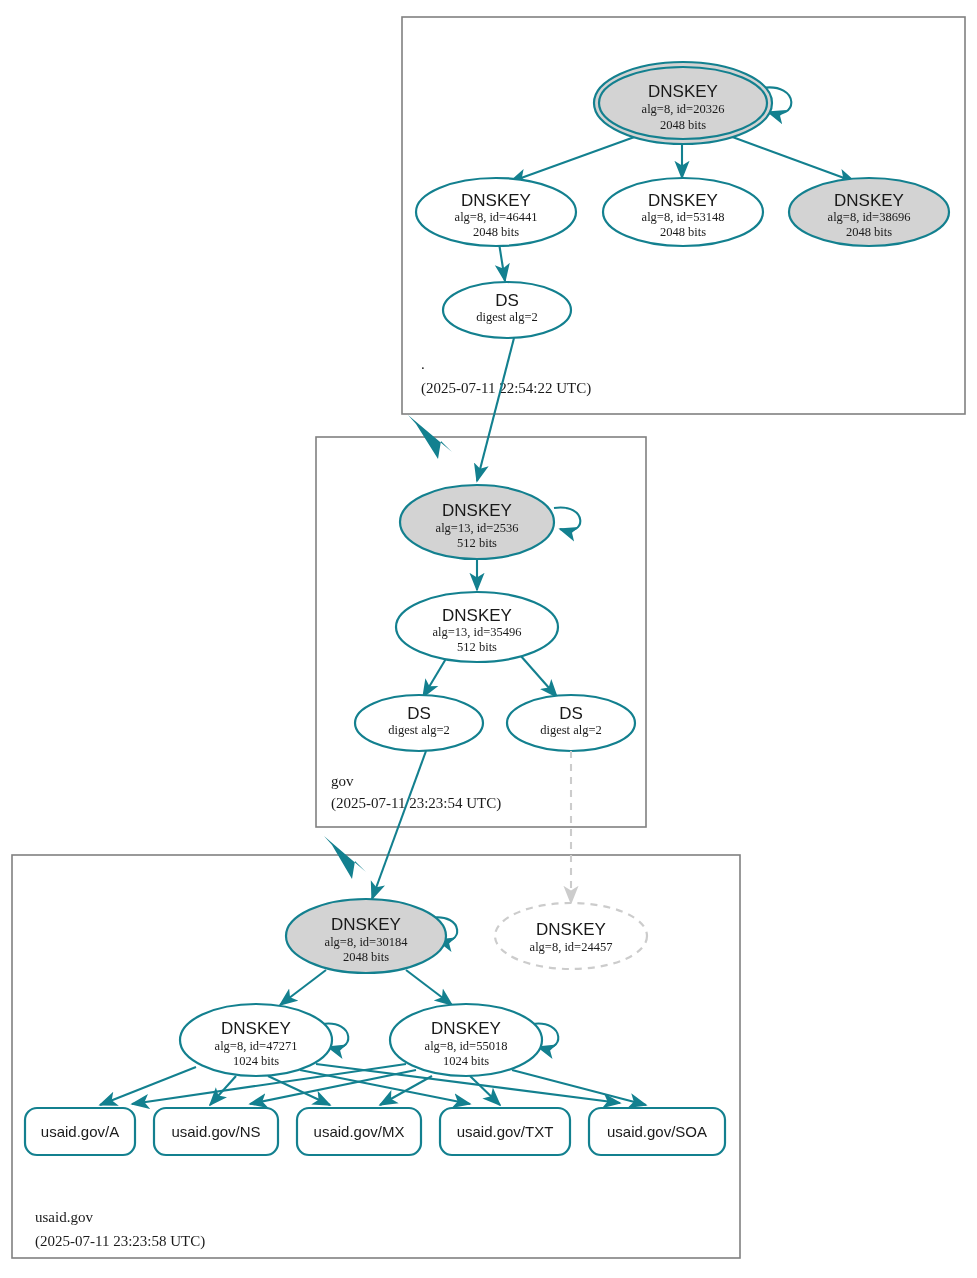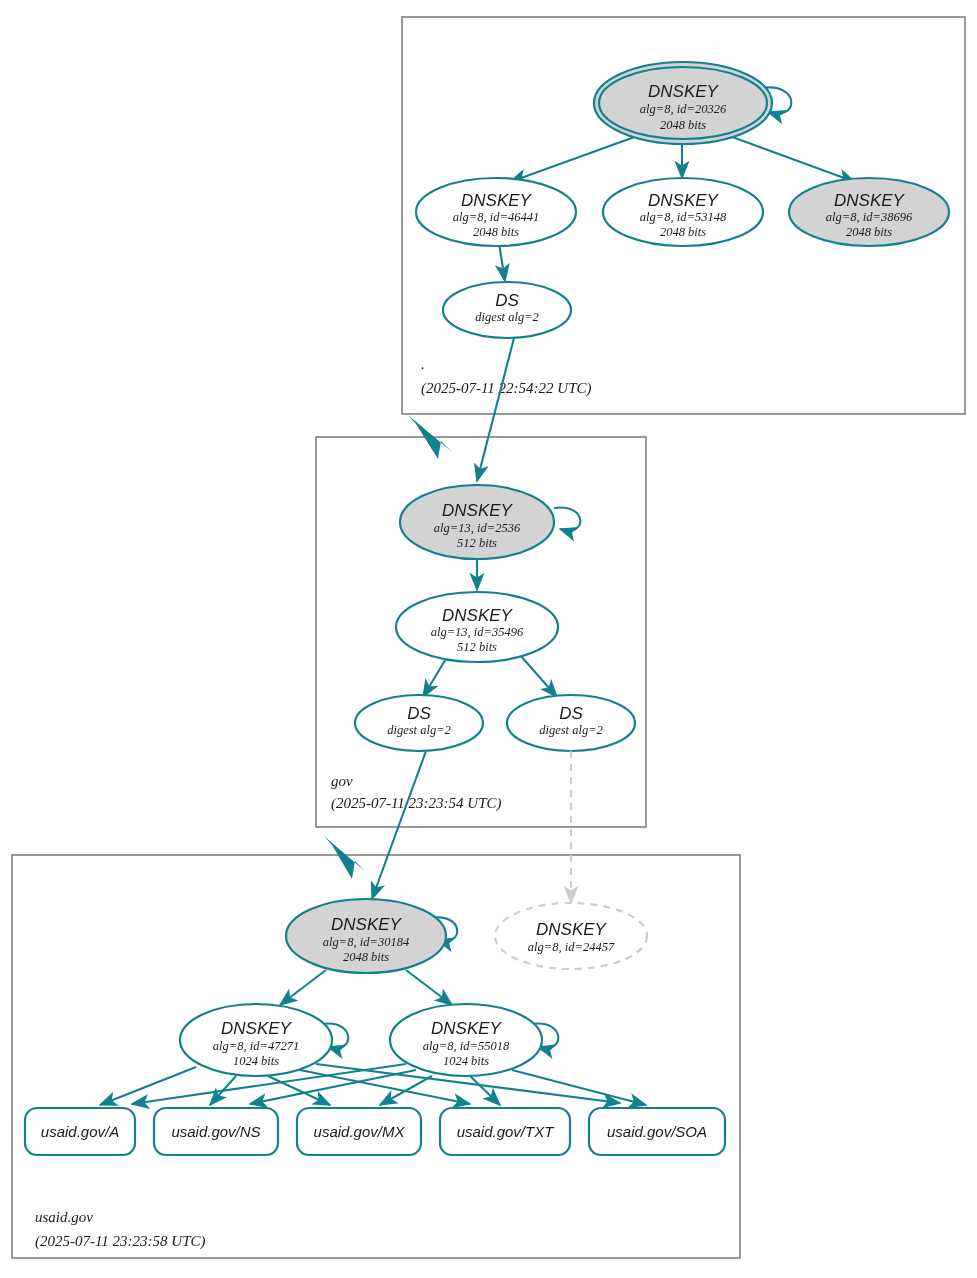--- a/index.html
+++ b/index.html
@@ -1,17 +1,17 @@
 <!DOCTYPE html>
 <html><head>
 <meta charset="utf-8">
 <style>
   html,body{margin:0;padding:0;background:#ffffff;}
   body{width:977px;height:1278px;font-family:"Liberation Sans",sans-serif;}
-  #stage{position:relative;width:977px;height:1278px;overflow:hidden;font-style:italic;}
+  #stage{position:relative;width:977px;height:1278px;overflow:hidden;}
   svg{display:block;}
   .zonebox{fill:#ffffff;stroke:#808080;stroke-width:1.6;}
   .node-ell{fill:#ffffff;stroke:#13808f;stroke-width:2.2;}
   .node-ell.sep{fill:#d3d3d3;}
   .node-ell.phantom{fill:#ffffff;stroke:#cccccc;stroke-width:2.2;stroke-dasharray:7 6;}
   .rrset-box{fill:#ffffff;stroke:#13808f;stroke-width:2.2;}
   .edge{fill:none;stroke:#13808f;stroke-width:2.1;}
   .edge-dash{fill:none;stroke:#cccccc;stroke-width:2.1;stroke-dasharray:7 6;}
   .zone-connector{fill:#13808f;stroke:none;}
   .t-main{font-family:"Liberation Sans",sans-serif;font-size:17px;fill:#1a1a1a;text-anchor:middle;}

